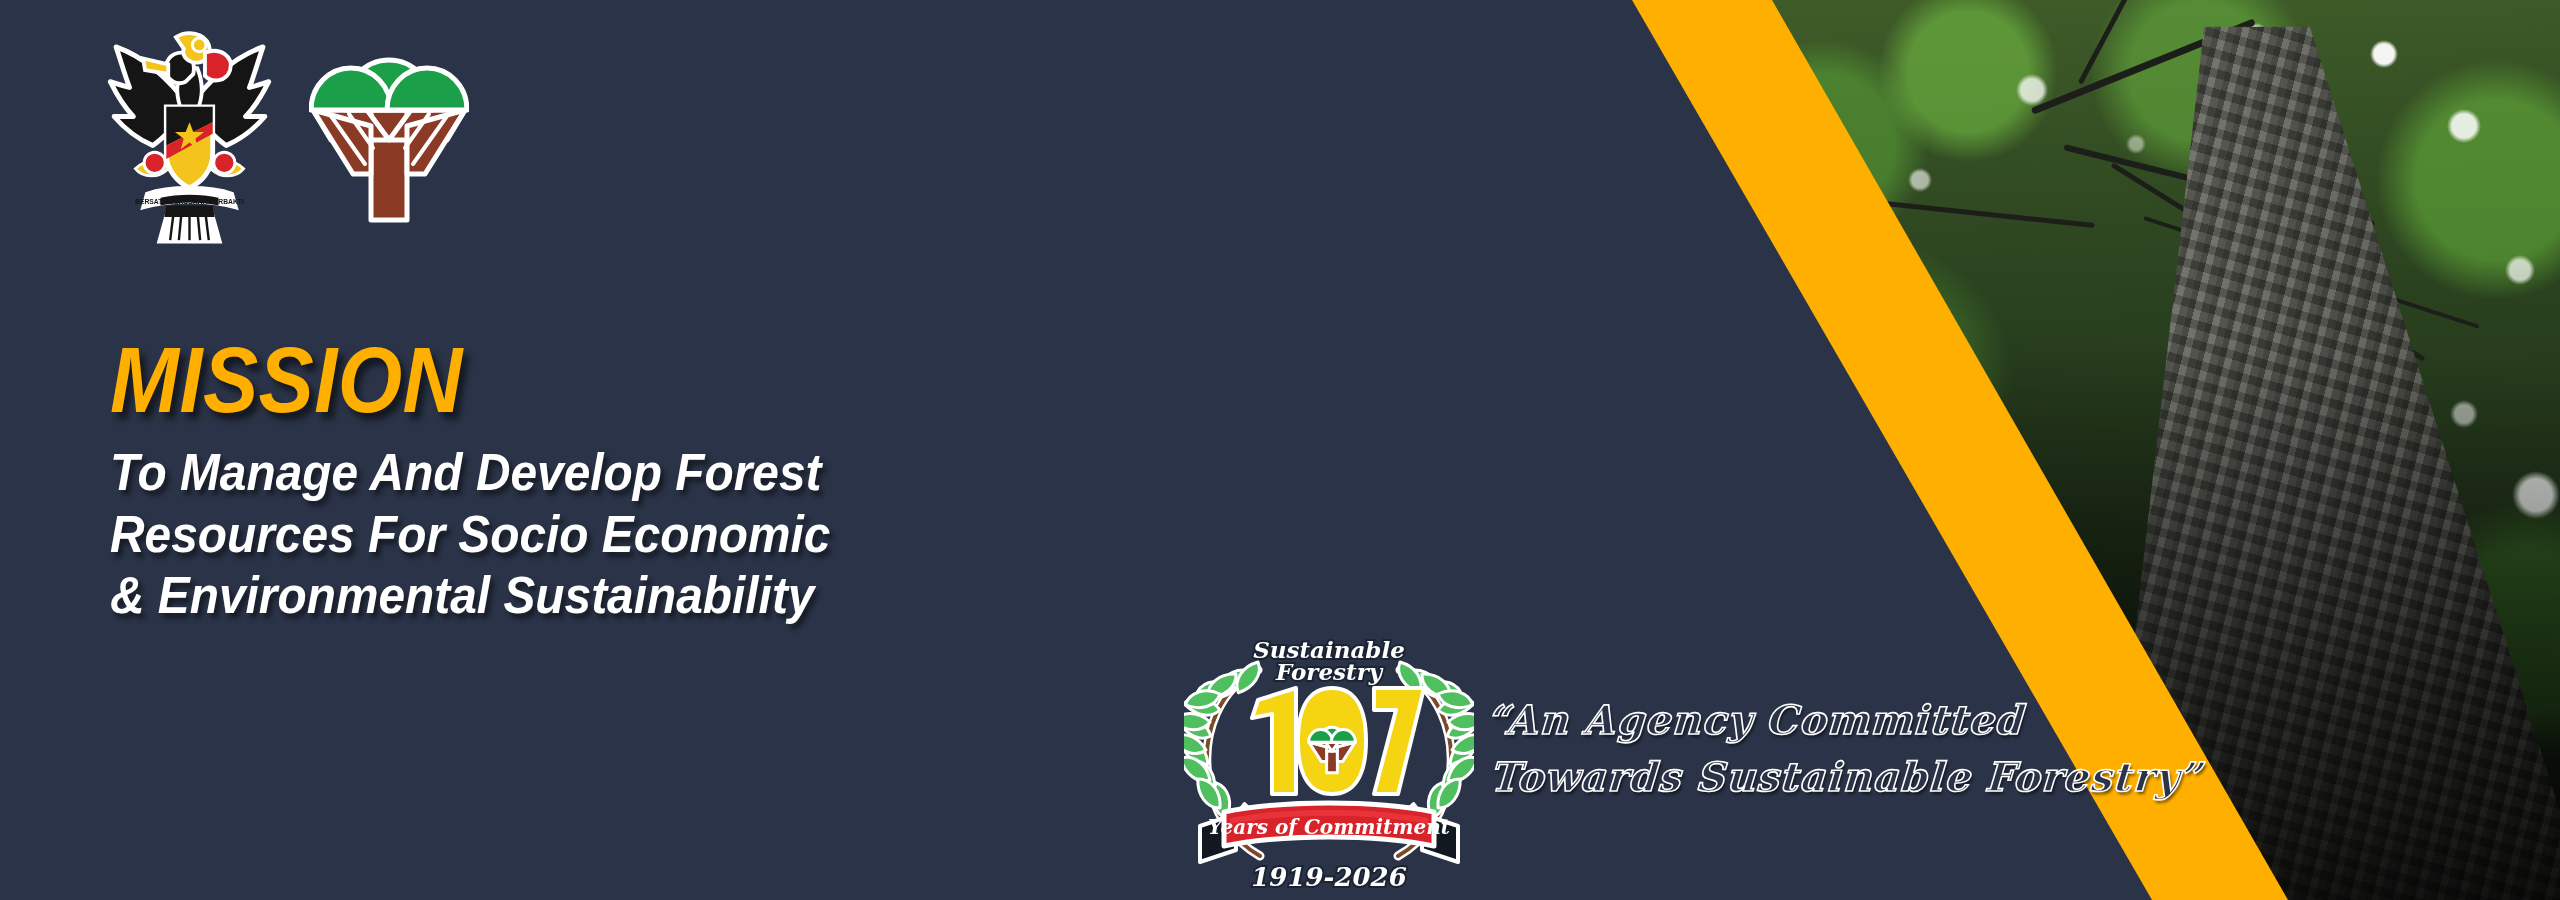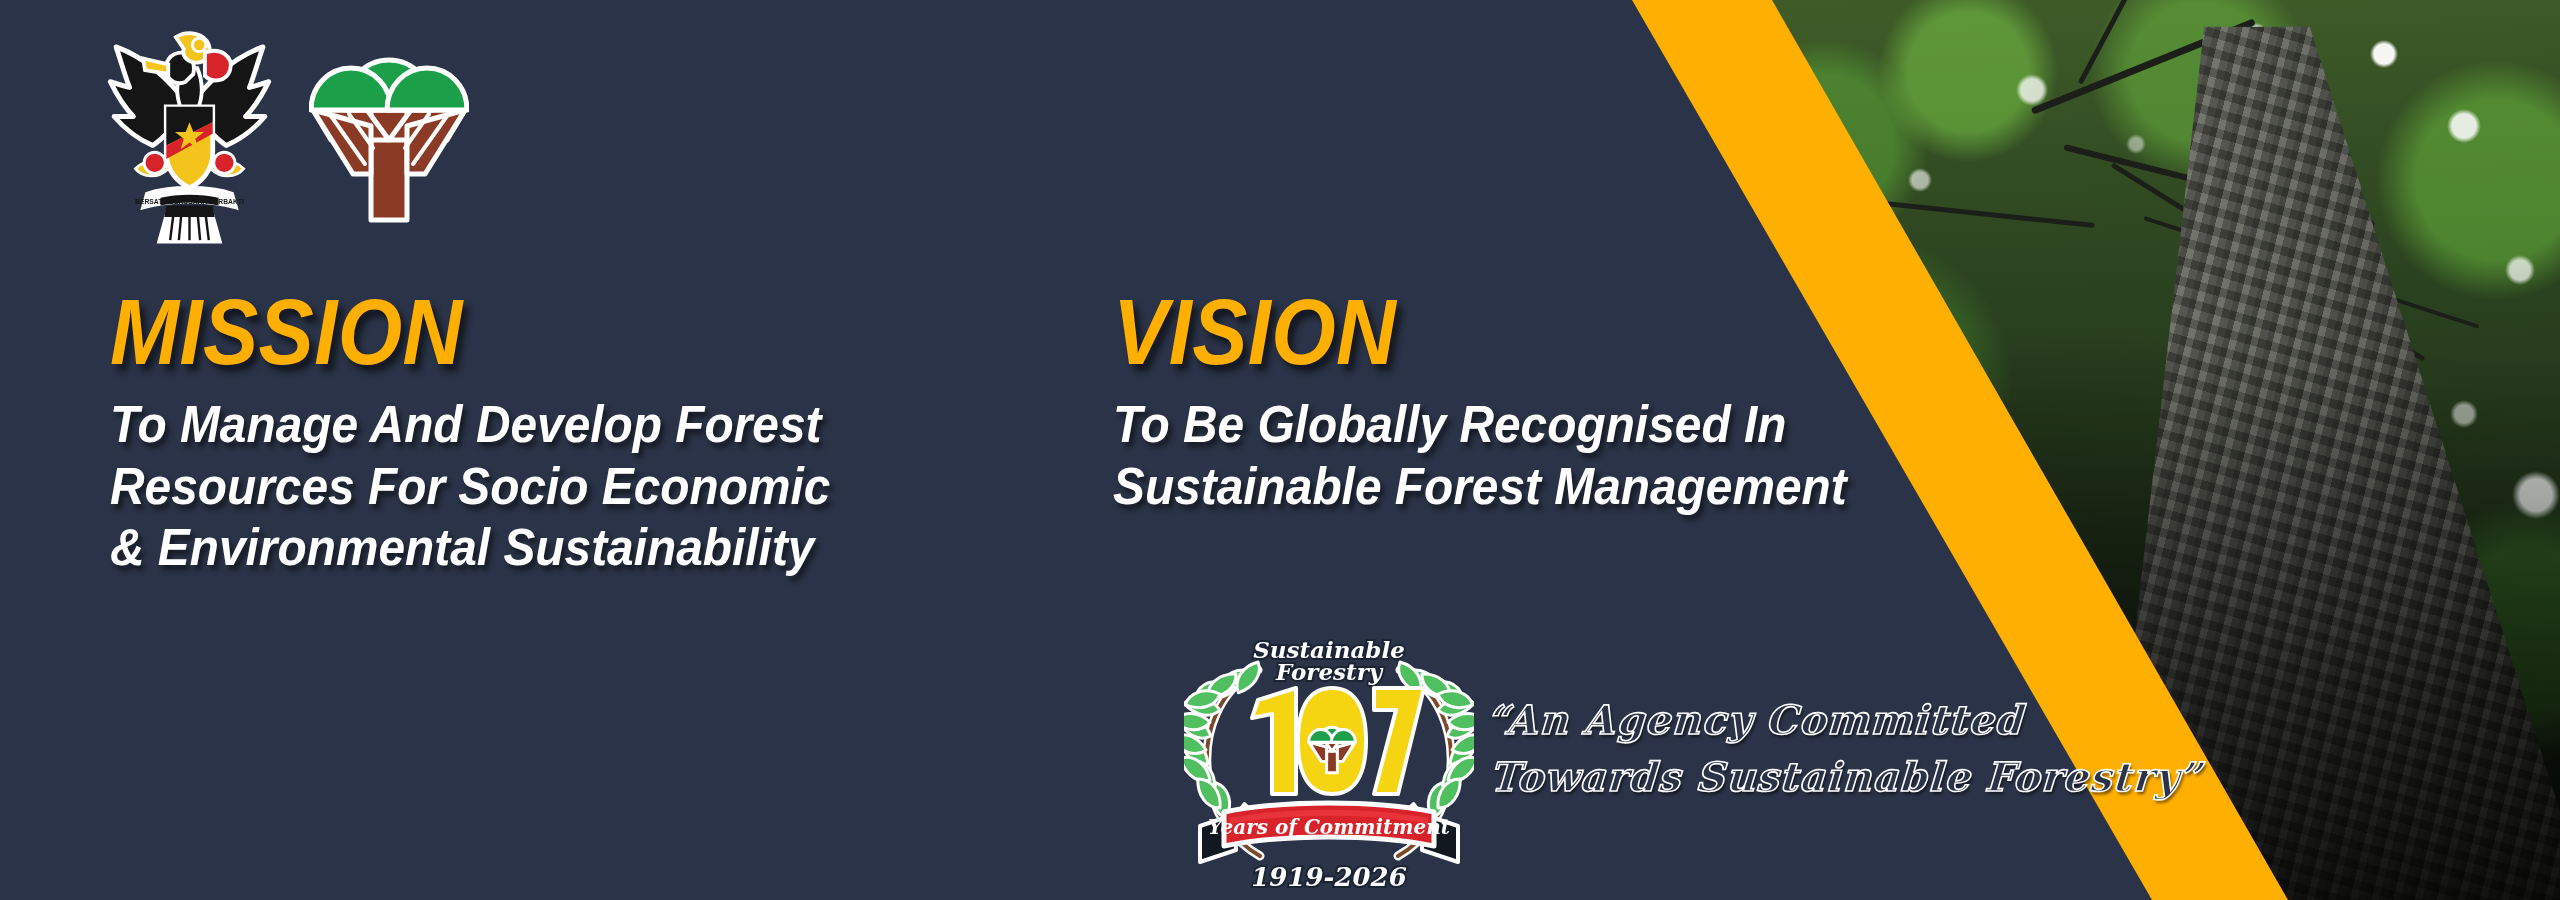--- a/index.html
+++ b/index.html
@@ -105,21 +105,21 @@
     gap: 22px;
   }
   .crest { width: 195px; height: 232px; display: block; }
   .tree-logo { width: 160px; height: 216px; display: block; }
 
   
   .col {
     position: absolute;
     top: 288px;
   }
-  .col-mission { left: 110px; }
+  .col-mission { left: 110px; margin-top: 48px; }
   .col-vision { left: 1113px; }
 
   .heading {
     font-size: 92px;
     line-height: 0.96;
     font-weight: 700;
     font-style: italic;
     color: #FFAF00;
     letter-spacing: 0.5px;
     transform: scaleX(0.90);
@@ -261,25 +261,20 @@
     </svg>
   </div>
 
   <div class="col col-mission">
     <div class="heading">MISSION</div>
     <div class="body-line">To Manage And Develop Forest</div>
     <div class="body-line">Resources For Socio Economic</div>
     <div class="body-line">&amp; Environmental Sustainability</div>
   </div>
 
-  <div class="col col-vision">
-    <div class="heading">VISION</div>
-    <div class="body-line">To Be Globally Recognised In</div>
-    <div class="body-line">Sustainable Forest Management</div>
-  </div>
 
   <div class="emblem">
     <svg viewBox="0 0 290 278" aria-hidden="true">
       <defs>
         <g id="leafL">
           <path d="M0 0 C -14 -9 -30 -6 -36 6 C -22 14 -6 12 0 0 Z" fill="#4FBF5F" stroke="#ffffff" stroke-width="3" stroke-linejoin="round"></path>
         </g>
       </defs>
 
       <g>

